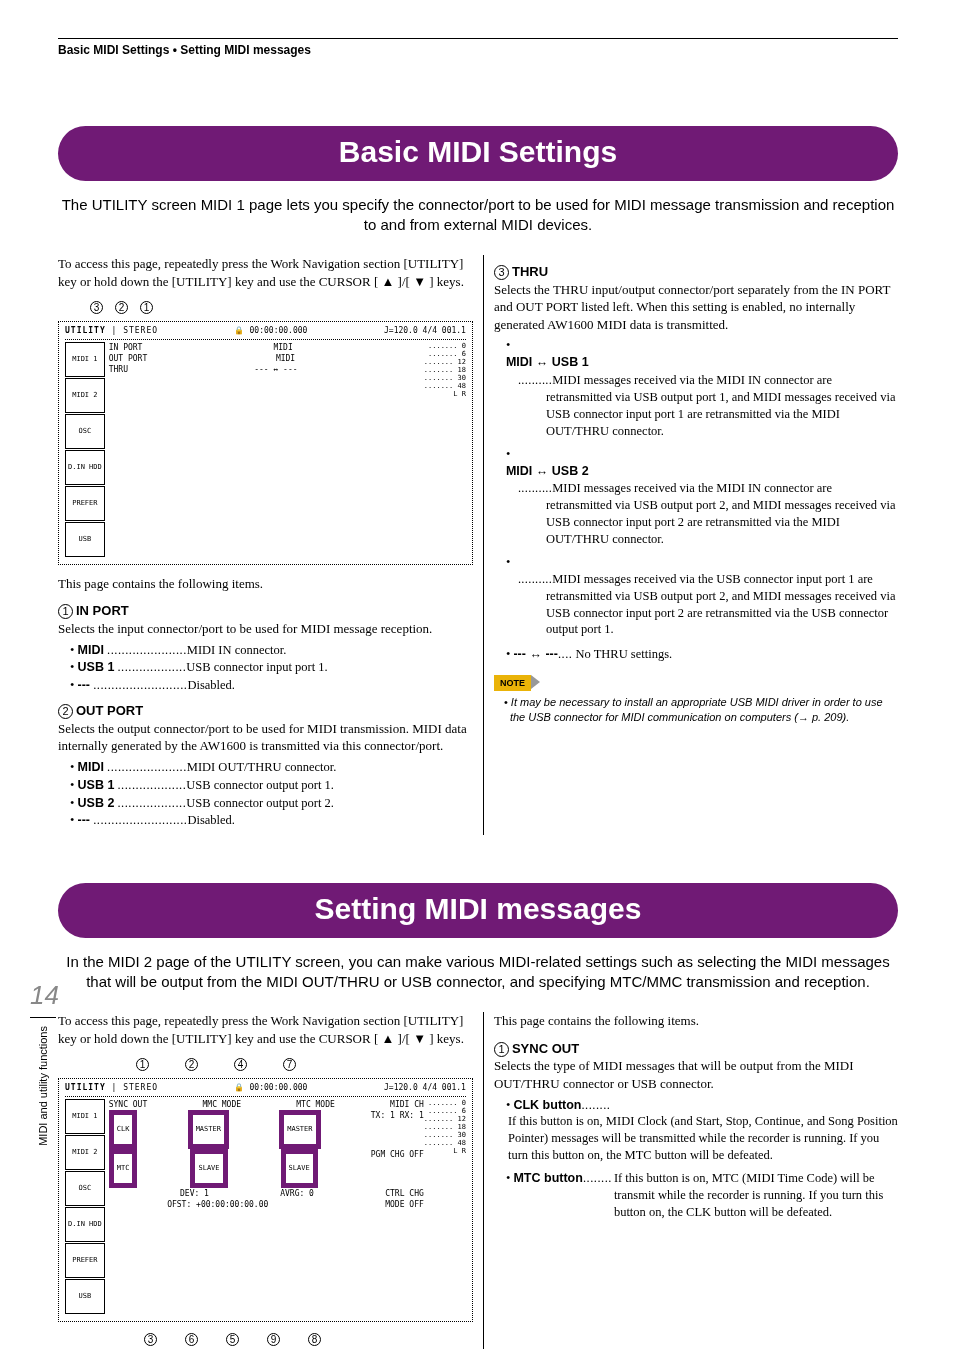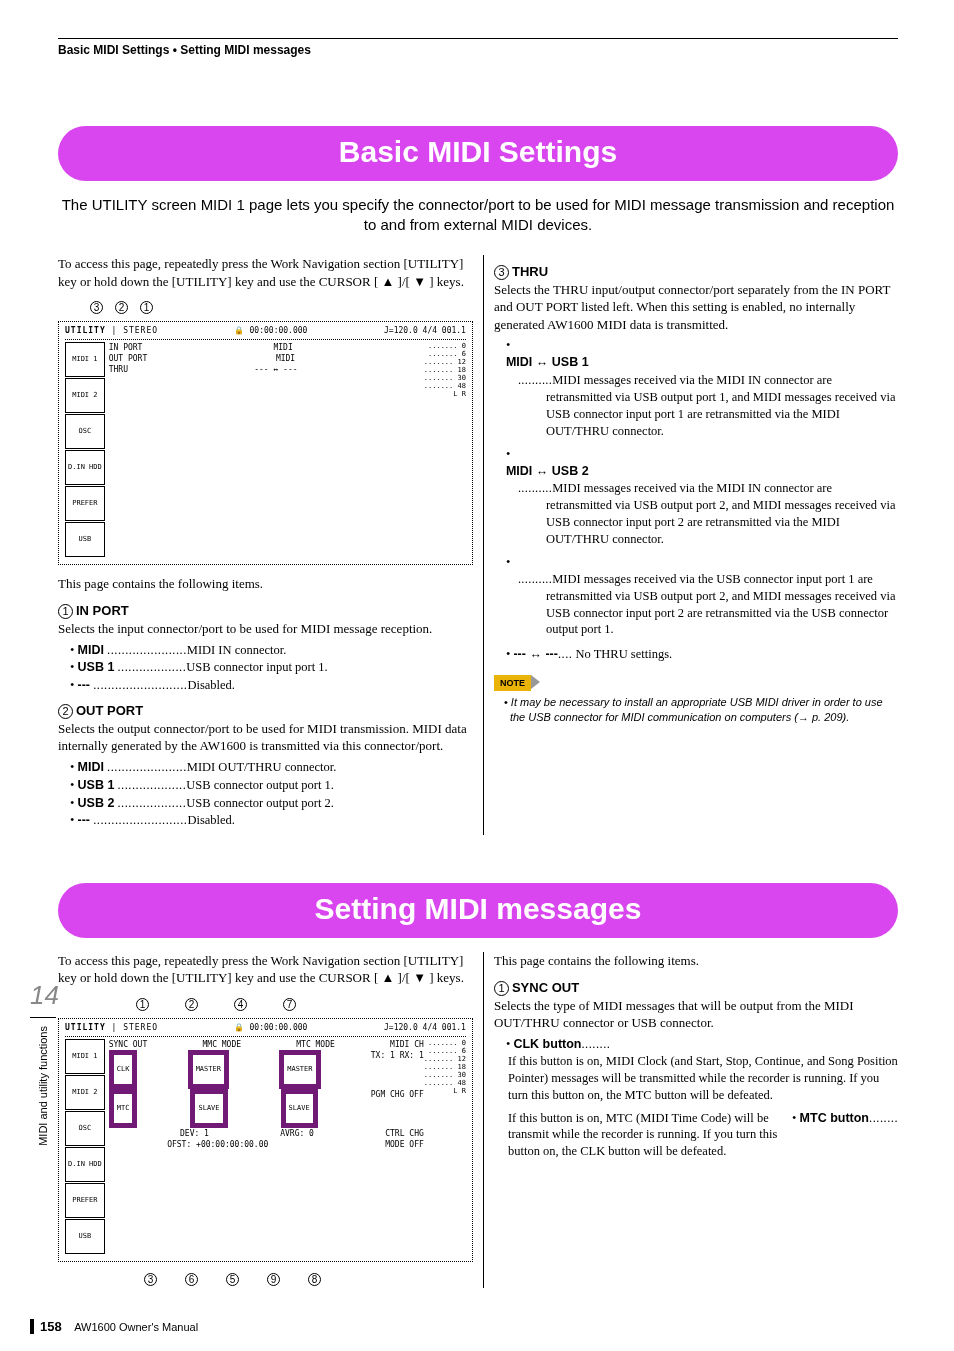--- a/index.html
+++ b/index.html
@@ -16,21 +16,21 @@
   .top-header {
     border-top: 1px solid #000;
     padding-top: 3px;
     font-family: Arial, Helvetica, sans-serif;
     font-weight: bold;
     font-size: 12px;
     margin-left: 28px;
     margin-bottom: 68px;
   }
   .section-title-pill {
-    background: #d946ef;
+    background: #701a75;
     color: #fff;
     font-family: Arial, Helvetica, sans-serif;
     font-weight: 900;
     font-size: 30px;
     text-align: center;
     border-radius: 999px;
     padding: 6px 0 8px;
     margin: 0 0 14px 28px;
   }
   .intro {
@@ -332,20 +332,21 @@
       <li>• <span class="term">--- ↔ ---</span><span class="dots">....</span> <span>No THRU settings.</span></li>
     </ul>
 
     <div class="note-tab">NOTE</div>
     <p class="note-body">It may be necessary to install an appropriate USB MIDI driver in order to use the USB connector for MIDI communication on computers (→ p. 209).</p>
   </div>
 </div>
 
 <div class="sec2">
 <div class="section-title-pill">Setting MIDI messages</div>
+<div class="intro">In the MIDI 2 page of the UTILITY screen, you can make various MIDI-related settings such as selecting the MIDI messages that will be output from the MIDI OUT/THRU or USB connector, and specifying MTC/MMC transmission and reception.</div>
 
 <div class="columns">
   <div class="col">
     <p class="body">
       <span>To access this page, repeatedly press the Work Navigation section [UTILITY] key or hold down the [UTILITY] key and use the CURSOR [ ▲ ]/[ ▼ ] keys.</span>
     </p>
 
     <div class="ss2">
     <div class="ss-callouts top" style="padding-left:60px;">
       <span class="circ">1</span><span class="circ">2</span><span class="circ">4</span><span class="circ">7</span>
@@ -419,22 +420,22 @@
   <div class="col divider">
     <p class="body">This page contains the following items.</p>
     <div class="subhead"><span class="circ">1</span><span>SYNC OUT</span></div>
     <p class="desc">Selects the type of MIDI messages that will be output from the MIDI OUT/THRU connector or USB connector.</p>
     <ul class="dl" style="margin-left:12px;">
       <li style="display:flex; margin-bottom:6px;flex-direction:column;">
         <div style="white-space:nowrap;">• <span class="term">CLK button</span><span class="dots">........</span></div>
         <div style="padding-left:2px;">If this button is on, MIDI Clock (and Start, Stop, Continue, and Song Position Pointer) messages will be transmitted while the recorder is running. If you turn this button on, the MTC button will be defeated.</div>
       </li>
       <li style="display:flex;">
+        <div style="white-space:nowrap;">• <span class="term">MTC button</span><span class="dots">........</span></div>
         <div style="padding-left:2px;">If this button is on, MTC (MIDI Time Code) will be transmit while the recorder is running. If you turn this button on, the CLK button will be defeated.</div>
-        <div style="white-space:nowrap;">• <span class="term">MTC button</span><span class="dots">........</span></div>
       </li>
     </ul>
   </div>
 </div>
 </div>
 
 <div class="footer">
   <span class="pnum">158</span>
   <span>AW1600 Owner's Manual</span>
 </div>

